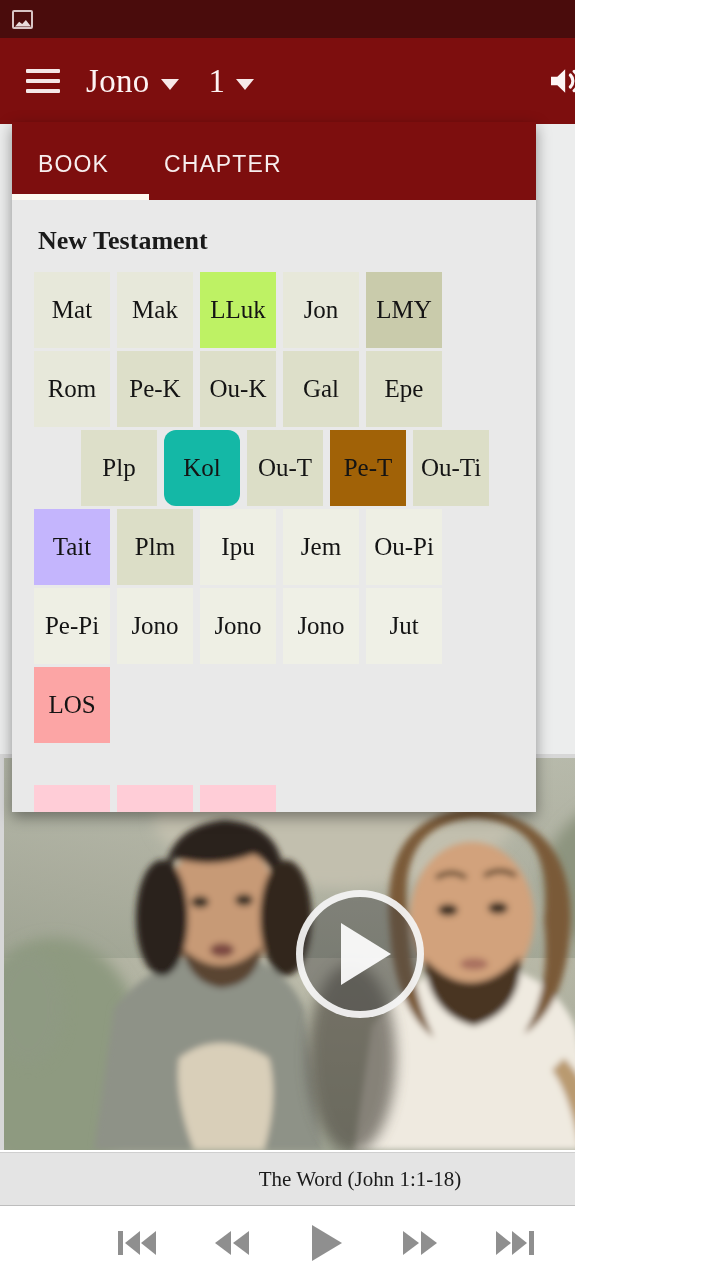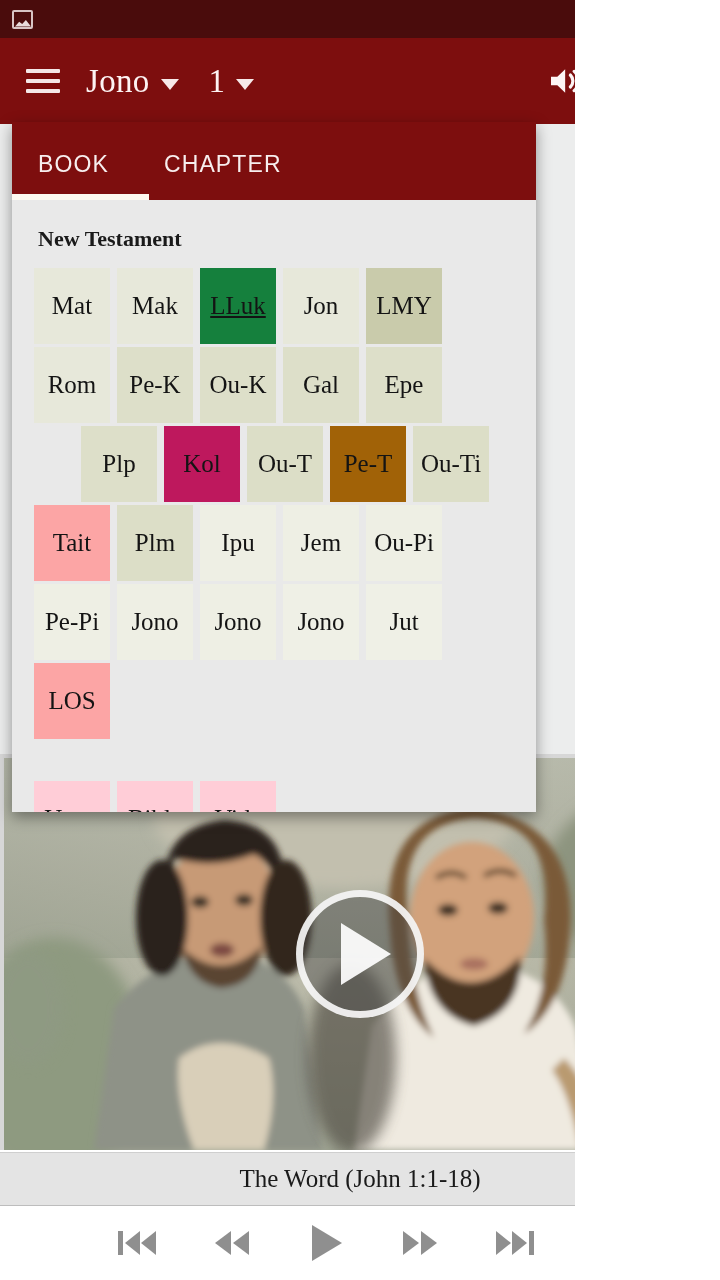--- a/index.html
+++ b/index.html
@@ -125,21 +125,21 @@
   }
   .play:after{
     content:""; width:0;height:0; margin-left:12px;
     border-top:31px solid transparent;border-bottom:31px solid transparent;
     border-left:50px solid rgba(255,255,255,.92);
   }
   .vcaption{
     position:absolute; left:0; top:1152px; width:720px; height:54px;
     background:#e4e4e4; border-top:1px solid #cfcfcf; border-bottom:1px solid #bdbdbd;
     display:flex; align-items:center; justify-content:center;
-    font-size:25px; color:#1a1a1a; font-family:"Liberation Serif", serif;
+    font-size:21px; color:#1a1a1a; font-family:"Liberation Serif", serif;
   }
 
   
   .player{
     position:absolute; left:0; top:1206px; width:720px; height:74px;
     background:#fff; display:flex; align-items:center;
   }
   .pl-center{
     flex:1; display:flex; align-items:center; justify-content:center; gap:53px;
   }
@@ -164,21 +164,21 @@
     color:#f7eeee; font-family:"Liberation Sans", sans-serif; font-size:23px;
     letter-spacing:1.1px; padding:0 0 22px 0; cursor:pointer; position:relative;
   }
   #tab-book{ margin-left:26px; width:82px; text-align:left;}
   #tab-chapter{ margin-left:44px; }
   .ptab.active:after{
     content:""; position:absolute; left:-26px; right:-29px; bottom:0; height:6px; background:#fdf8ef;
   }
   .panel-body{ padding:0 22px; }
   .testament{
-    font-size:22px; font-weight:bold; color:#1a1a1a; padding:26px 2px 16px 4px;
+    font-size:26px; font-weight:bold; color:#1a1a1a; padding:26px 2px 16px 4px;
     font-family:"Liberation Serif", serif;
   }
   .grid{ display:flex; flex-wrap:wrap; gap:3px 7px; }
   .cell{
     width:76px;height:76px; display:flex;align-items:center;justify-content:center;
     font-size:25px; color:#141414; cursor:pointer;
     font-family:"Liberation Serif", serif;
   }
   .grid-gap{ height:42px; width:100%; }
   .pinkrow{ display:flex; gap:7px; }
@@ -380,34 +380,34 @@
   <div class="panel">
     <div class="panel-tabs">
       <div class="ptab active" id="tab-book">BOOK</div>
       <div class="ptab" id="tab-chapter">CHAPTER</div>
     </div>
     <div class="panel-body">
       <div class="testament">New Testament</div>
       <div class="grid" id="book-grid">
           <div class="cell" style="background: rgb(231, 232, 218);">Mat</div>
           <div class="cell" style="background: rgb(231, 232, 218);">Mak</div>
-          <div class="cell" style="background: #15803d; text-decoration: underline;">LLuk</div>
+          <div class="cell" style="background: #bef264;">LLuk</div>
           <div class="cell" style="background: rgb(231, 232, 218);">Jon</div>
           <div class="cell" style="background: rgb(201, 203, 171);">LMY</div>
           <div class="cell" style="background: rgb(231, 232, 218);">Rom</div>
           <div class="cell" style="background: rgb(221, 223, 201);">Pe-K</div>
           <div class="cell" style="background: rgb(221, 223, 201);">Ou-K</div>
           <div class="cell" style="background: rgb(221, 223, 201);">Gal</div>
           <div class="cell" style="background: rgb(221, 223, 201);">Epe</div>
           <div class="cell" style="background: rgb(221, 223, 201); margin-left: 47px;">Plp</div>
-          <div class="cell" style="background: #be185d;">Kol</div>
+          <div class="cell" style="background: #14b8a6; border-radius: 12px;">Kol</div>
           <div class="cell" style="background: rgb(220, 222, 199);">Ou-T</div>
           <div class="cell" style="background: #a16207; text-align: center;">Pe-T</div>
           <div class="cell" style="background: rgb(220, 222, 199);">Ou-Ti</div>
-          <div class="cell" style="background: #fca5a5;">Tait</div>
+          <div class="cell" style="background: #c4b5fd;">Tait</div>
           <div class="cell" style="background: rgb(220, 222, 199);">Plm</div>
           <div class="cell" style="background: rgb(238, 239, 228);">Ipu</div>
           <div class="cell" style="background: rgb(238, 239, 228);">Jem</div>
           <div class="cell" style="background: rgb(238, 239, 228);">Ou-Pi</div>
           <div class="cell" style="background: rgb(238, 239, 228);">Pe-Pi</div>
           <div class="cell" style="background: rgb(238, 239, 228);">Jono</div>
           <div class="cell" style="background: rgb(238, 239, 228);">Jono</div>
           <div class="cell" style="background: rgb(239, 240, 230);">Jono</div>
           <div class="cell" style="background: rgb(239, 240, 230);">Jut</div>
           <div class="cell" style="background: #fca5a5;">LOS</div>

